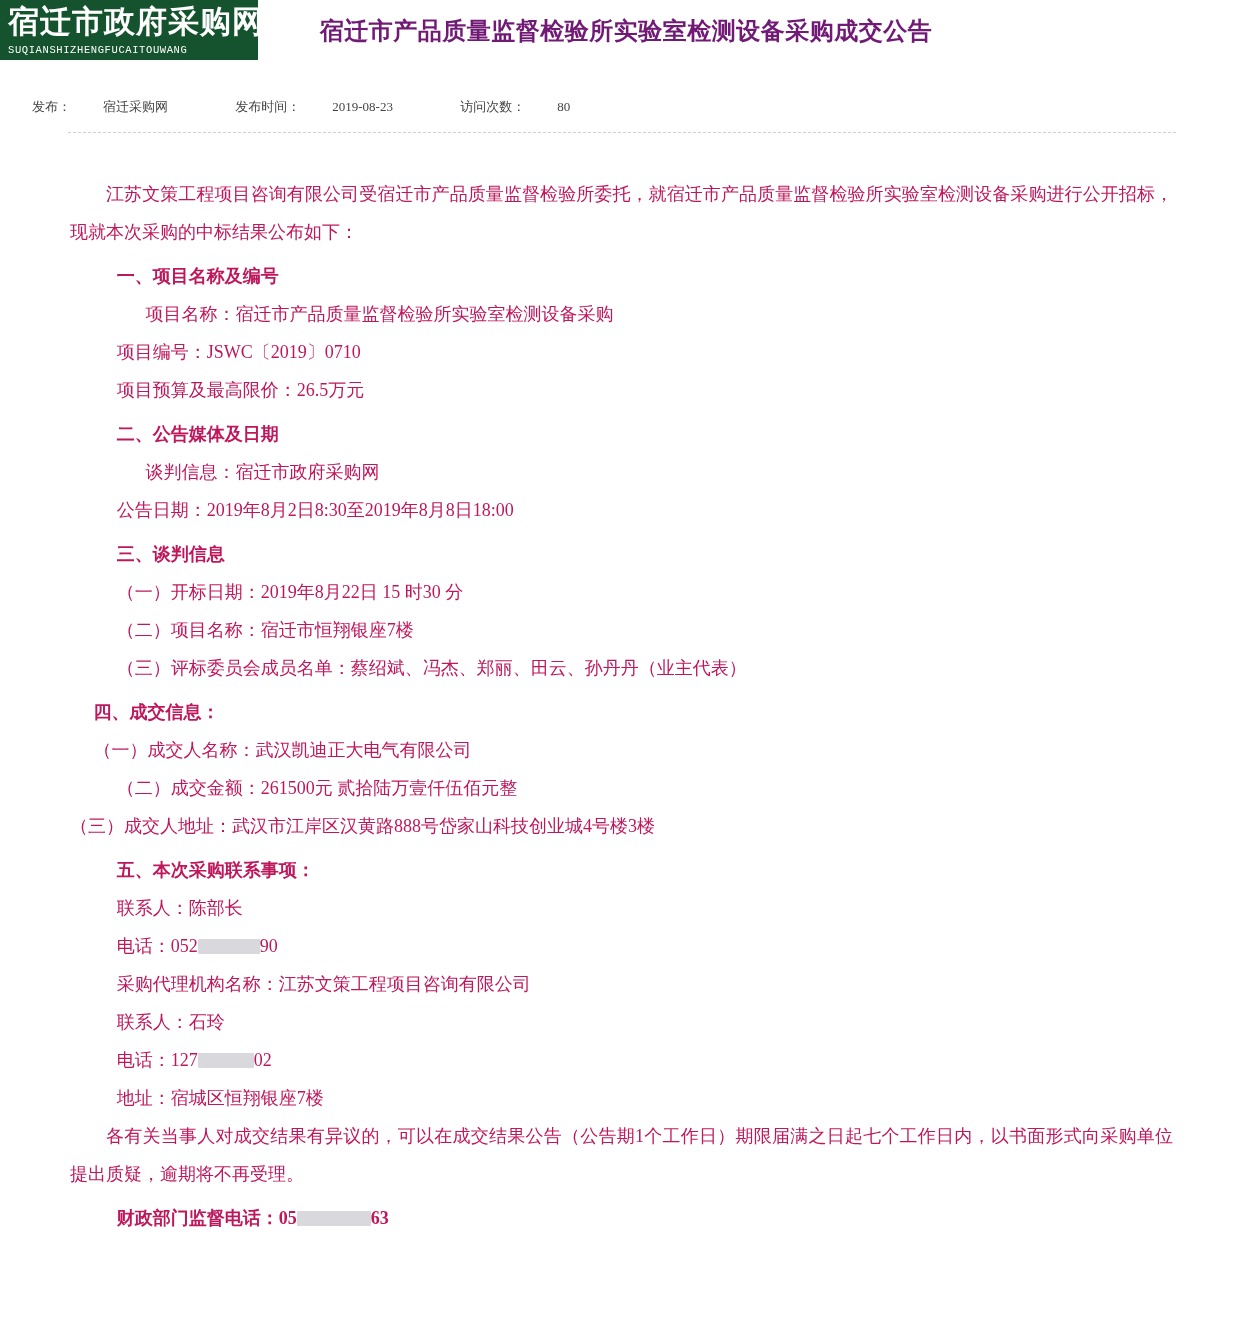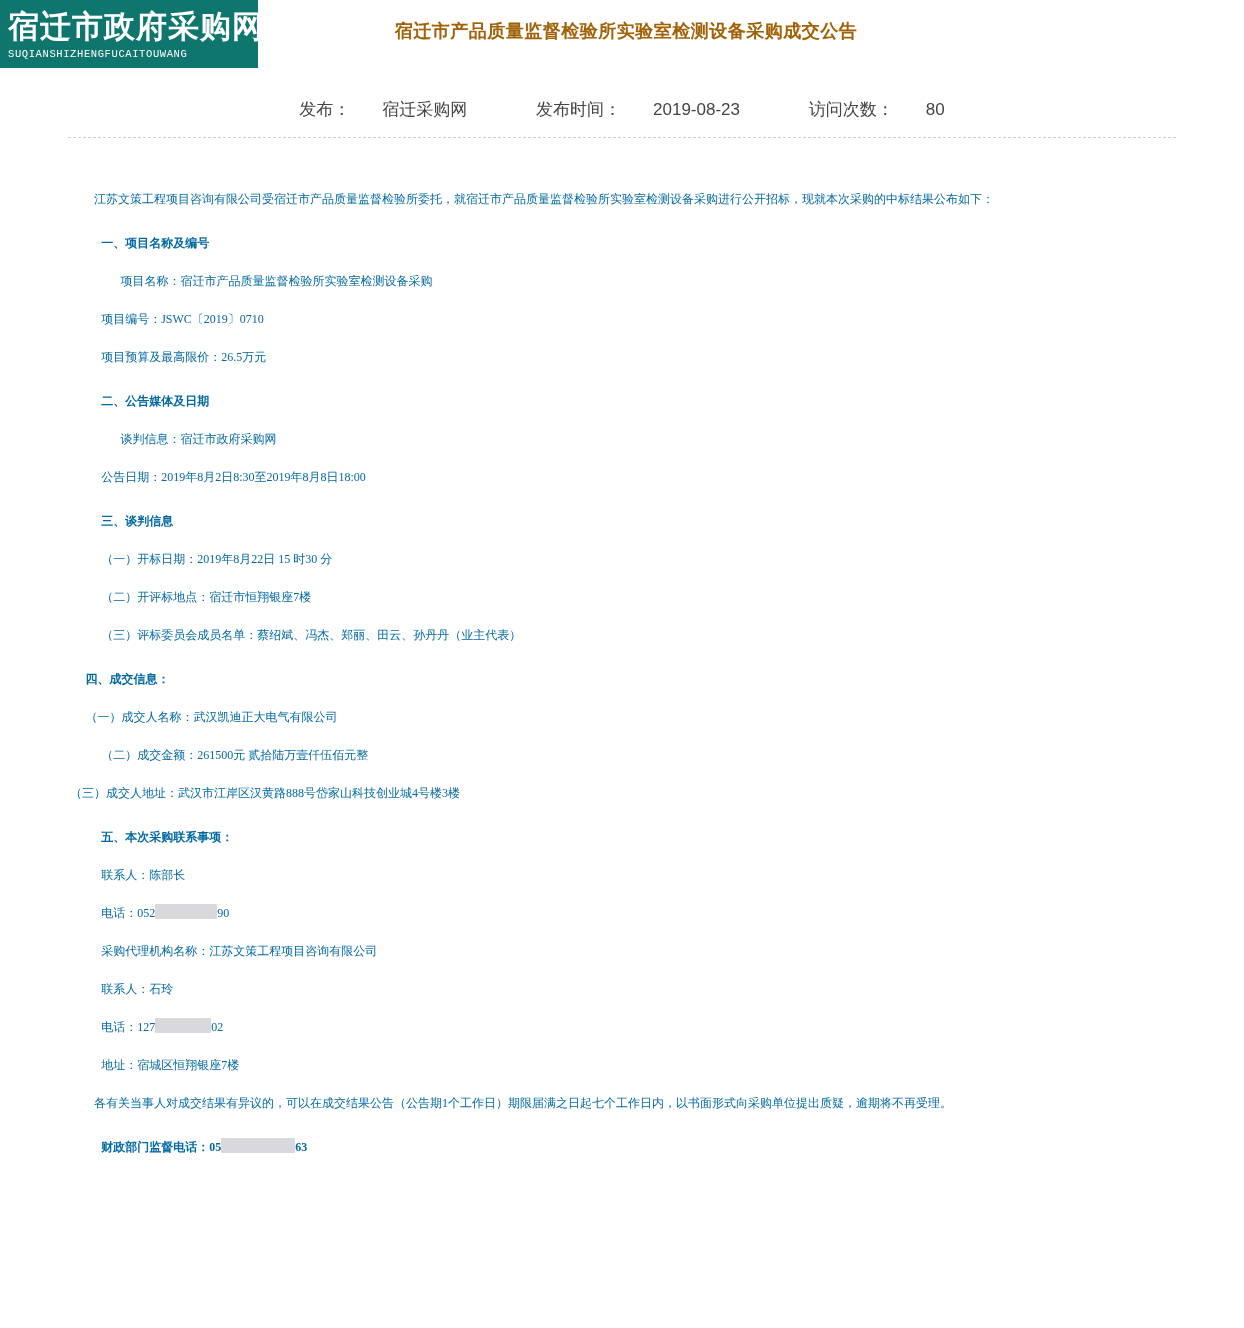--- a/index.html
+++ b/index.html
@@ -17,27 +17,27 @@
 
   
   .header {
     height: 76px;
     display: flex;
     align-items: flex-start;
     position: relative;
   }
   .logo-box {
     width: 258px;
-    height: 68px;
-    background: #0f766e;
+    height: 60px;
+    background: #14532d;
     color: #ffffff;
     padding: 4px 6px 3px 8px;
     display: flex;
     flex-direction: column;
-    justify-content: center;
+    justify-content: space-between;
     flex: none;
   }
   .logo-main {
     font-family: "Liberation Sans", sans-serif;
     font-weight: bold;
     font-size: 31px;
     letter-spacing: 1px;
     line-height: 36px;
     white-space: nowrap;
   }
@@ -47,50 +47,50 @@
     letter-spacing: 0.6px;
     line-height: 14px;
     margin-top: 2px;
     white-space: nowrap;
   }
   .header-title {
     flex: 1;
     text-align: center;
     font-family: "Liberation Sans", sans-serif;
     font-weight: bold;
-    font-size: 18px;
-    color: #a16207;
+    font-size: 24px;
+    color: #701a75;
     line-height: 62px;
     padding-right: 250px;
     letter-spacing: 0.5px;
   }
 
   
   .meta-row {
-    text-align: center;
-    font-family: Liberation Sans, sans-serif;
-    font-size: 17px;
+    text-align: left;
+    font-family: Liberation Serif, serif;
+    font-size: 13px;
     color: #444;
     padding: 22px 0 16px 0;
   }
   .meta-row span { margin: 0 16px; }
   .meta-val { color: #444; }
 
   .divider {
     border: none;
     border-top: 1px dashed #cfcfcf;
     margin: 0 68px 0 68px;
   }
 
   
   .doc {
     padding: 42px 71px 20px 70px;
-    font-size: 12px;
+    font-size: 18px;
     line-height: 38px;
-    color: #0369a1;
+    color: #be185d;
   }
   .p {
     margin: 0;
     text-align: justify;
   }
   .indent2 { text-indent: 2em; }
   .lead { margin-bottom: 4px; }
 
   .sec-head {
     font-weight: bold;
@@ -148,21 +148,21 @@
   <p class="p lv1">项目名称：宿迁市产品质量监督检验所实验室检测设备采购</p>
   <p class="p lv2">项目编号：JSWC〔2019〕0710</p>
   <p class="p lv2">项目预算及最高限价：26.5万元</p>
 
   <p class="p sec-head">二、公告媒体及日期</p>
   <p class="p lv1">谈判信息：宿迁市政府采购网</p>
   <p class="p lv2">公告日期：2019年8月2日8:30至2019年8月8日18:00</p>
 
   <p class="p sec-head">三、谈判信息</p>
   <p class="p lv2">（一）开标日期：2019年8月22日 15 时30 分</p>
-  <p class="p lv2">（二）开评标地点：宿迁市恒翔银座7楼</p>
+  <p class="p lv2">（二）项目名称：宿迁市恒翔银座7楼</p>
   <p class="p lv2">（三）评标委员会成员名单：蔡绍斌、冯杰、郑丽、田云、孙丹丹（业主代表）</p>
 
   <p class="p sec-head level-left">四、成交信息：</p>
   <p class="p lv3">（一）成交人名称：武汉凯迪正大电气有限公司</p>
   <p class="p lv2">（二）成交金额：261500元     贰拾陆万壹仟伍佰元整</p>
   <p class="p lv0">（三）成交人地址：武汉市江岸区汉黄路888号岱家山科技创业城4号楼3楼</p>
 
   <p class="p sec-head">五、本次采购联系事项：</p>
   <p class="p lv2">
     <span>联系人：</span><span>陈部长</span>

